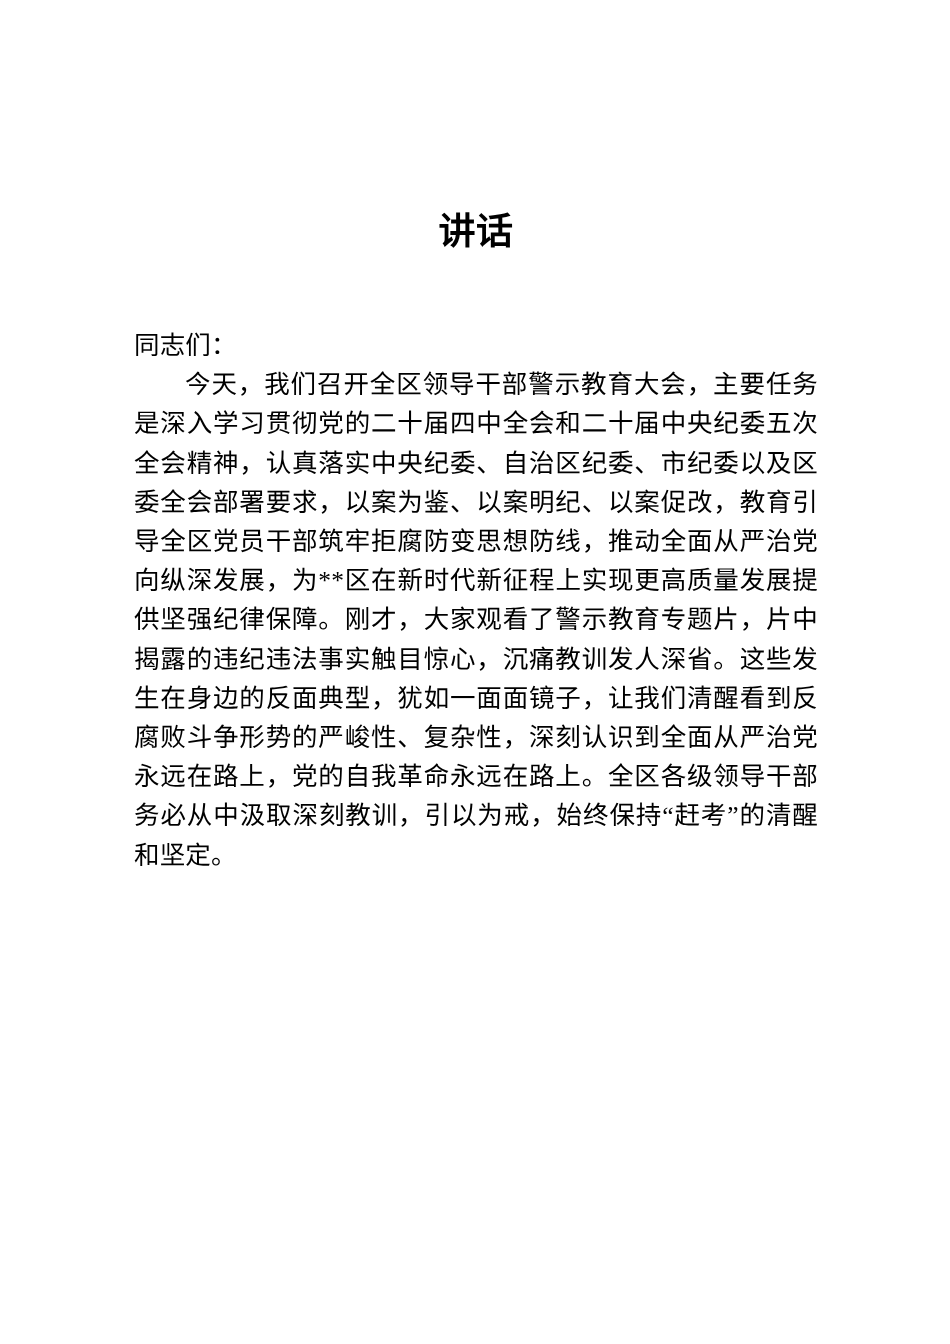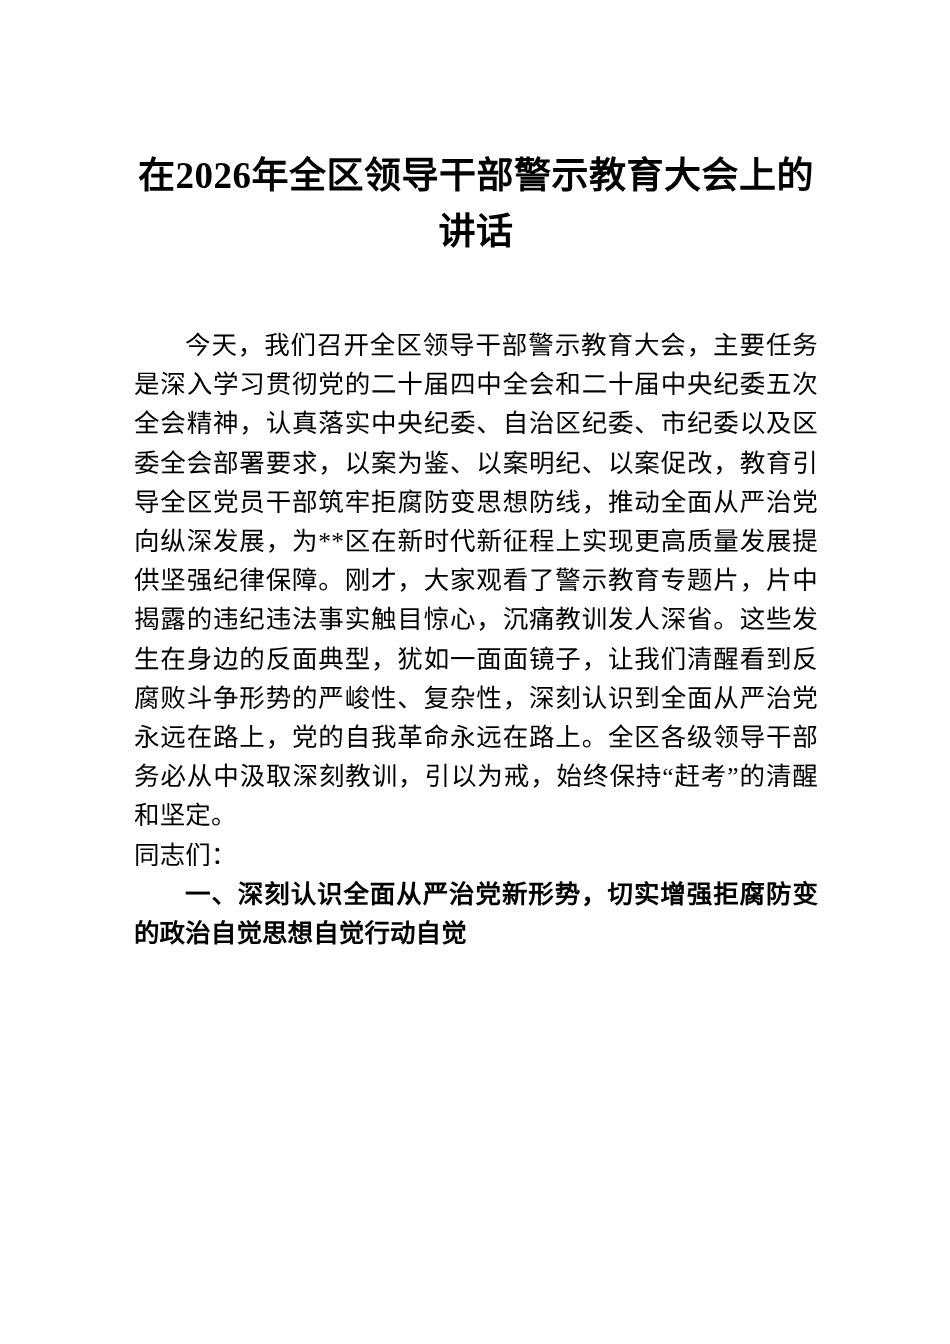--- a/index.html
+++ b/index.html
@@ -90,29 +90,28 @@
   }
 </style>
 </head>
 <body>
 
 <div class="page">
 
   <div class="content">
 
     <div class="doc-title">
-      <span>在2026年全区领导干部警示教育大会上的</span><br>
+      <br>
       <span>讲话</span>
     </div>
 
     <div class="body-block">
 
+      <p class="para salutation">同志们：</p>
+
       <p class="para indent2">今天，我们召开全区领导干部警示教育大会，主要任务是深入学习贯彻党的二十届四中全会和二十届中央纪委五次全会精神，认真落实中央纪委、自治区纪委、市纪委以及区委全会部署要求，以案为鉴、以案明纪、以案促改，教育引导全区党员干部筑牢拒腐防变思想防线，推动全面从严治党向纵深发展，为**区在新时代新征程上实现更高质量发展提供坚强纪律保障。刚才，大家观看了警示教育专题片，片中揭露的违纪违法事实触目惊心，沉痛教训发人深省。这些发生在身边的反面典型，犹如一面面镜子，让我们清醒看到反腐败斗争形势的严峻性、复杂性，深刻认识到全面从严治党永远在路上，党的自我革命永远在路上。全区各级领导干部务必从中汲取深刻教训，引以为戒，始终保持“赶考”的清醒和坚定。</p>
 
-      <p class="para salutation">同志们：</p>
-
-      <p class="heading-l1">一、深刻认识全面从严治党新形势，切实增强拒腐防变的政治自觉思想自觉行动自觉</p>
 
 
     </div>
   </div>
 
 </div>
 
 </body></html>

